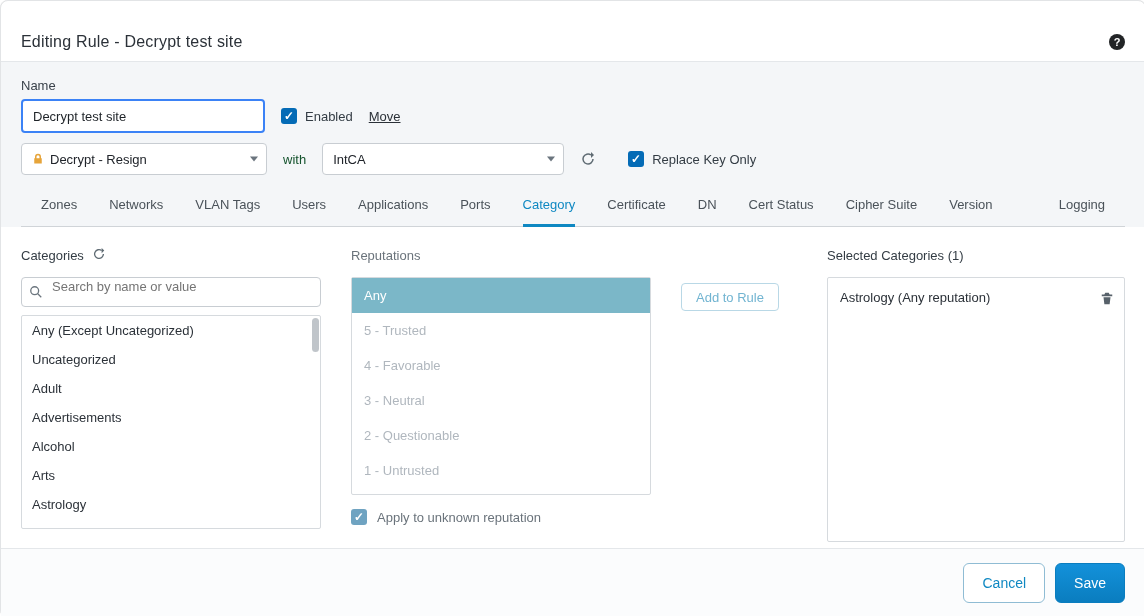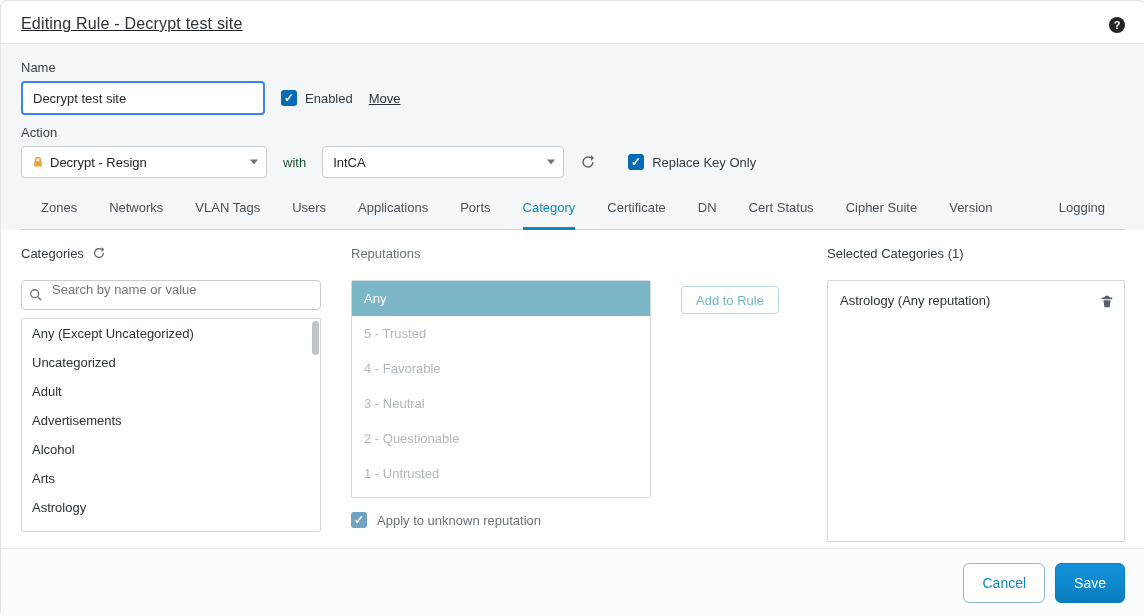--- a/index.html
+++ b/index.html
@@ -34,26 +34,25 @@
     border: 1px solid #E2E4E6;
     border-radius: 8px;
     display: flex;
     flex-direction: column;
     box-shadow: 0 0 1px rgba(0,0,0,0.1);
     background: #fff;
   }
 
   
   .header {
-    padding: 14px 20px 10px 20px;
+    padding: 32px 20px 10px 20px;
     display: flex;
-    align-items: flex-end;
+    align-items: center;
     justify-content: space-between;
     border-bottom: 1px solid var(--border-light);
-    text-decoration: underline;
   }
   .header .title {
     font-size: 16px;
     letter-spacing: 0.2px;
     color: #2B3138;
   }
   .help-icon {
     width: 16px; height: 16px; border-radius: 50%;
     background: var(--help); color: #fff; font-size: 11px;
     display: inline-flex; align-items: center; justify-content: center;
@@ -176,21 +175,21 @@
     min-height: 0;
   }
 
   .col { display: flex; flex-direction: column; min-width: 0; }
   .col-left { width: 300px; }
   .col-mid { width: 300px; }
   .col-addrule { width: 116px; align-items: flex-start; padding-top: 40px; }
   .col-right { flex: 1; }
 
   .section-header {
-    display: flex; align-items: flex-start; gap: 8px;
+    display: flex; align-items: center; gap: 8px;
     color: #333C44; font-size: 13px; margin-bottom: 10px;
     min-height: 24px;
   }
 
   .search-wrap {
     position: relative;
     margin-bottom: 8px;
   }
   .search-input {
     width: 100%;
@@ -308,21 +307,20 @@
     <div class="label">Name</div>
     <div class="form-row">
       <input class="input-text" type="text" value="Decrypt test site" style="">
       <label class="checkbox">
         <span class="cb-box">✓</span>
         <span class="cb-label">Enabled</span>
       </label>
       <span class="link">Move</span>
     </div>
 
-    <div class="label">Action</div>
     <div class="form-row" style="margin-bottom:2px;">
       <div class="select wide">
         <span class="lock">
           <svg viewBox="0 0 16 16" width="12" height="12">
               <path fill="#E6A43A" d="M4 7V5a4 4 0 018 0v2h1v7H3V7h1zm2 0h4V5a2 2 0 00-4 0v2z"></path>
             </svg>
         </span>
         <span>Decrypt - Resign</span>
         <span class="caret"></span>
       </div>

